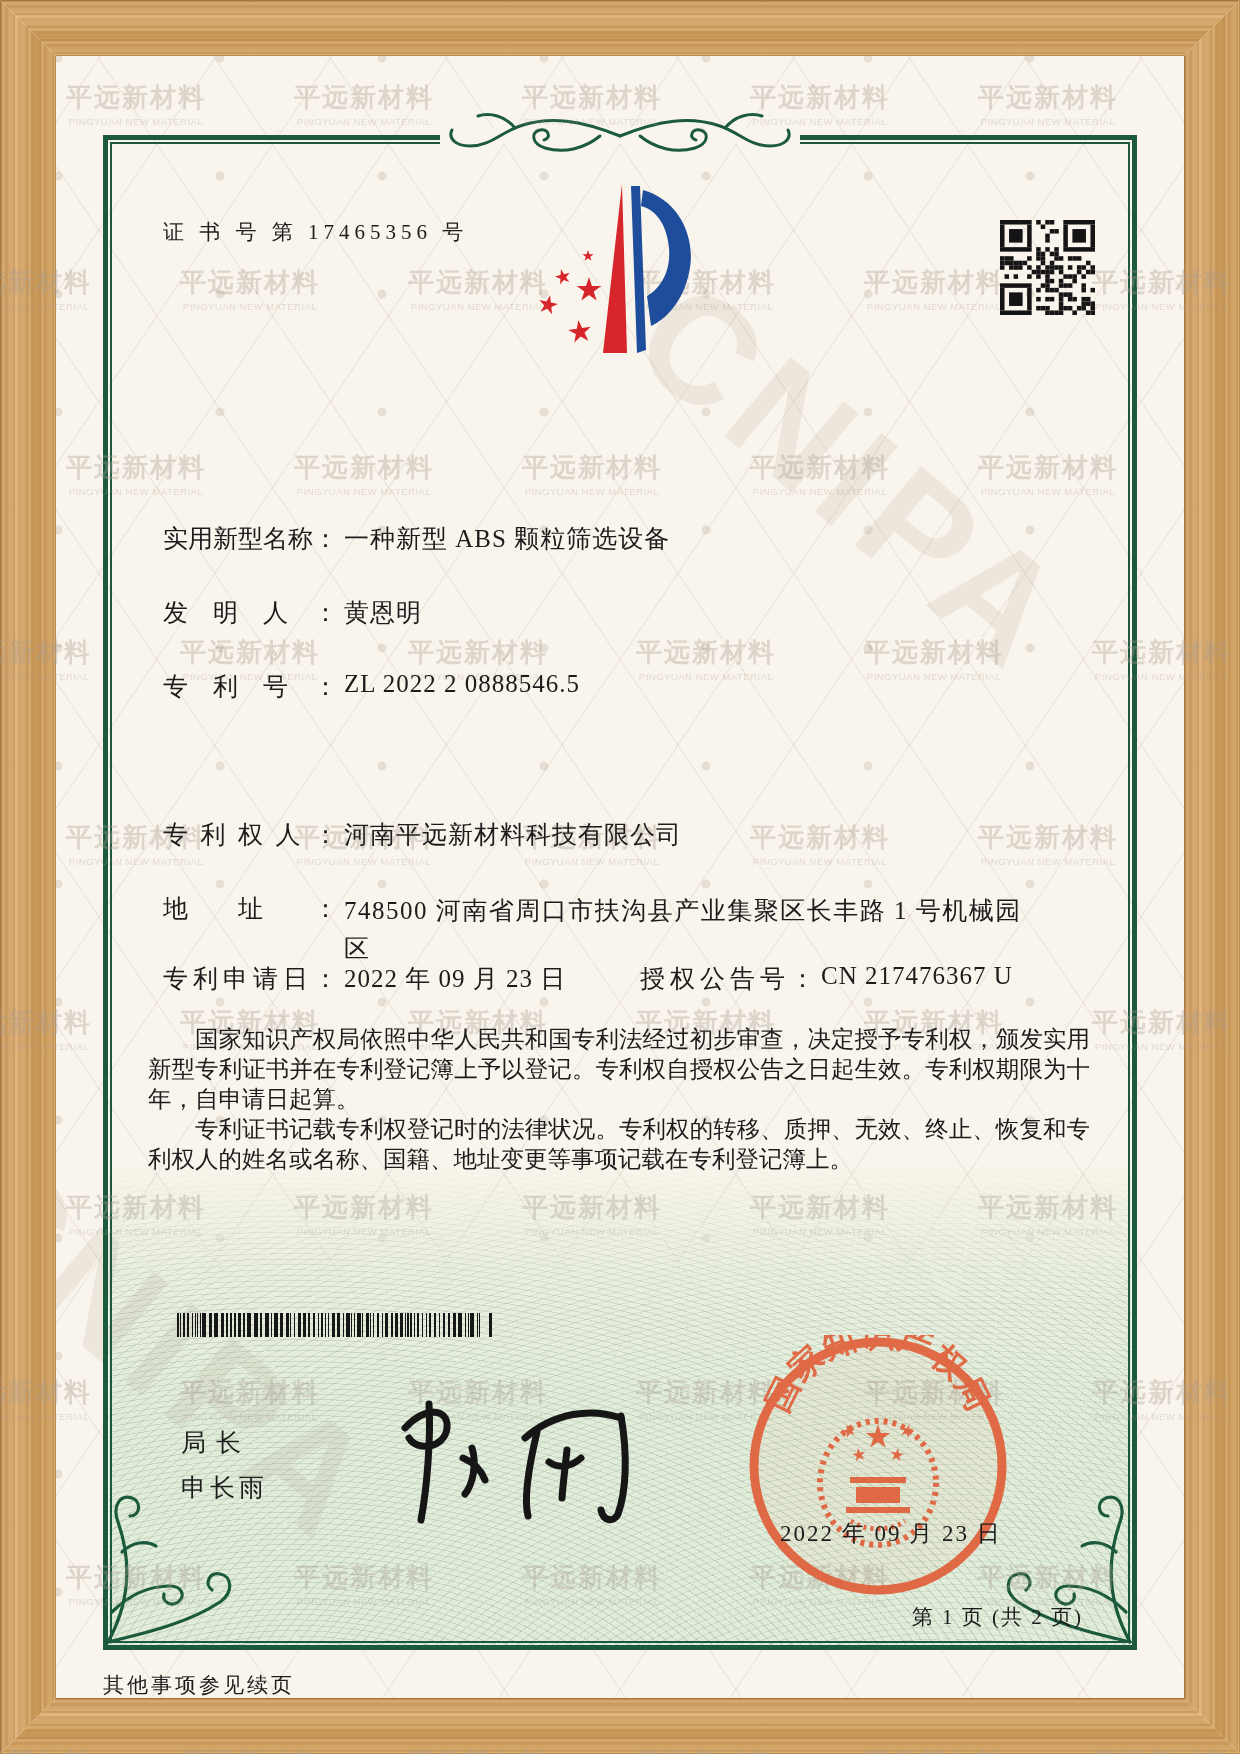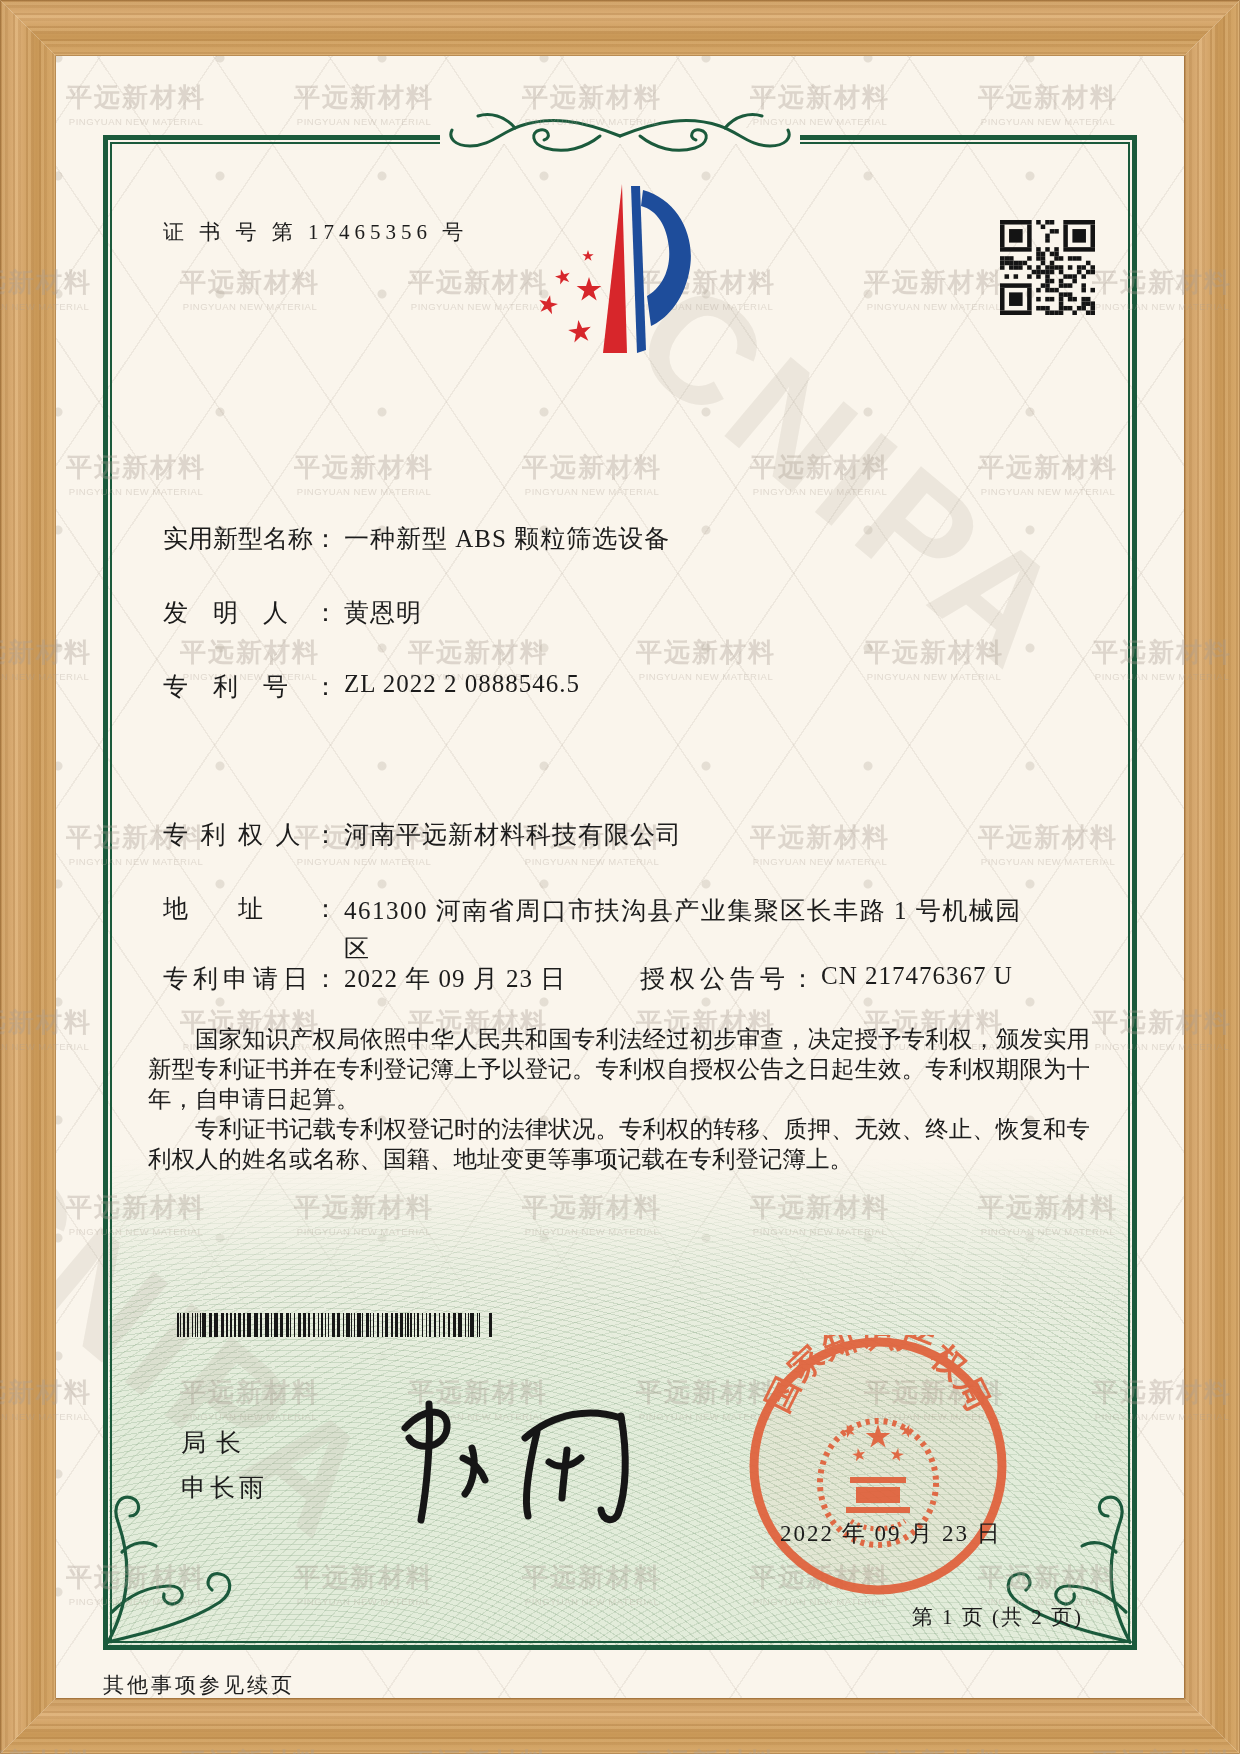--- a/index.html
+++ b/index.html
@@ -515,21 +515,21 @@
   <div class="frow" style="top:596px">
     <span class="flabel">发明人：</span><span class="fvalue">黄恩明</span>
   </div>
   <div class="frow" style="top:670px">
     <span class="flabel">专利号：</span><span class="fvalue">ZL 2022 2 0888546.5</span>
   </div>
   <div class="frow" style="top:818px">
     <span class="flabel">专利权人：</span><span class="fvalue">河南平远新材料科技有限公司</span>
   </div>
   <div class="frow addr" style="top:892px">
-    <span class="flabel">地址：</span><span class="fvalue">461300 河南省周口市扶沟县产业集聚区长丰路 1 号机械园区</span>
+    <span class="flabel">地址：</span><span class="fvalue">748500 河南省周口市扶沟县产业集聚区长丰路 1 号机械园区</span>
   </div>
   <div class="frow" style="top:962px">
     <span class="flabel">专利申请日：</span><span class="fvalue">2022 年 09 月 23 日</span>
     <span class="grant2">
       <span class="flabel">授权公告号：</span><span class="fvalue">CN 217476367 U</span>
     </span>
   </div>
 
   <div class="body-text">
     <p>国家知识产权局依照中华人民共和国专利法经过初步审查，决定授予专利权，颁发实用新型专利证书并在专利登记簿上予以登记。专利权自授权公告之日起生效。专利权期限为十年，自申请日起算。</p>

